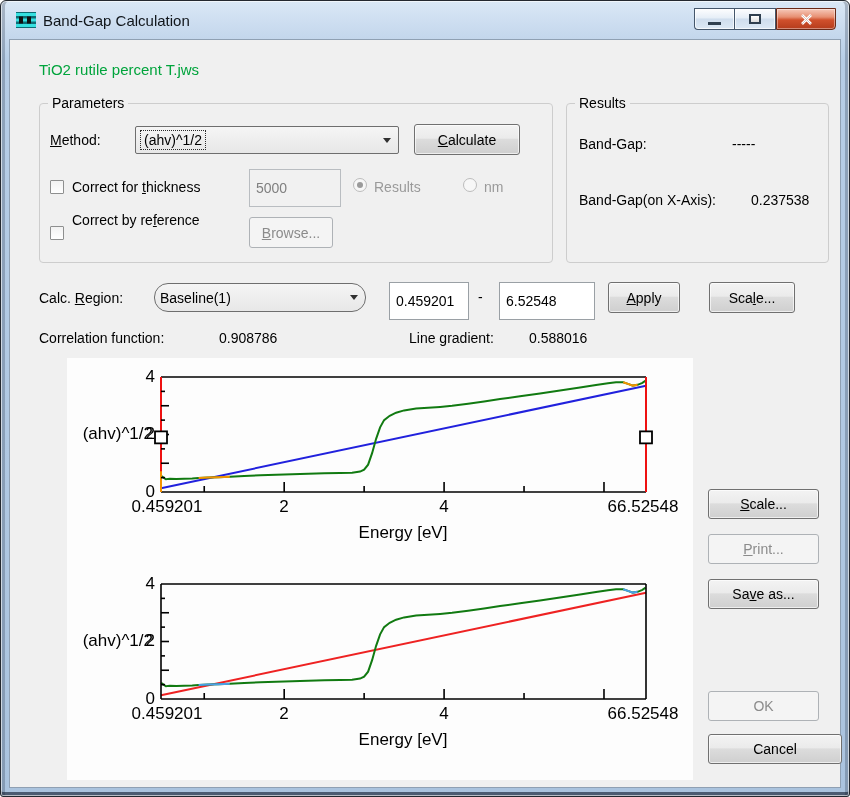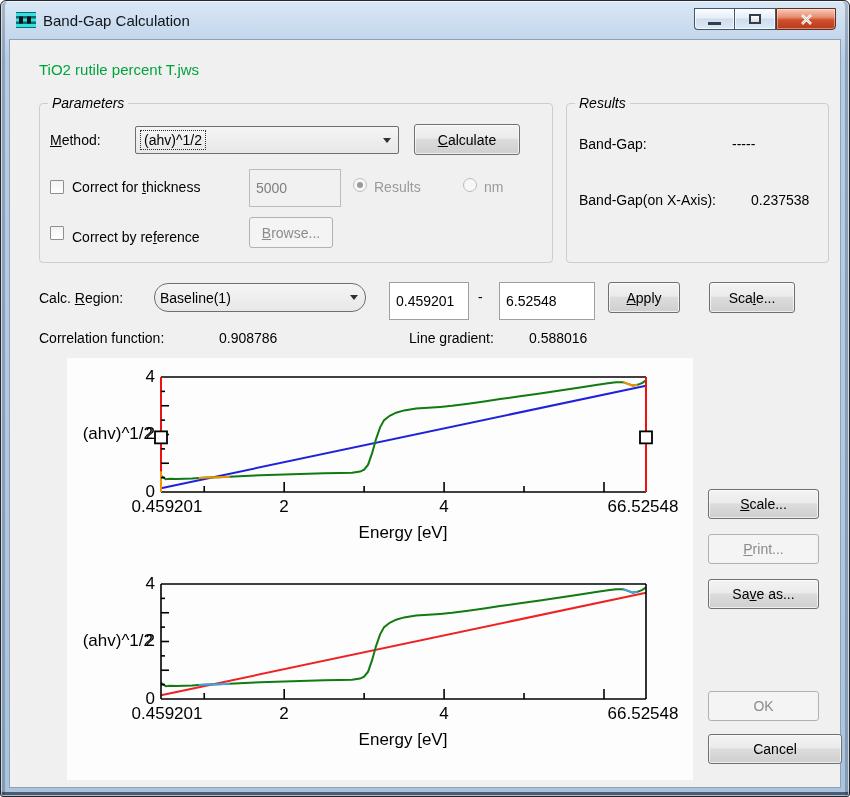--- a/index.html
+++ b/index.html
@@ -19,21 +19,21 @@
   .wbtn.max{width:42px;}
   .wbtn.close{width:60px;border-radius:0 0 4px 0;border-left:1px solid #6a2a18;border-color:#6a2a18;
     background:linear-gradient(180deg,#f6c9ba,#e78f72 40%,#d0502c 55%,#b53c1c);box-shadow:inset 0 0 0 1px rgba(255,255,255,.4);}
   .g-min{width:13px;height:3px;background:#2f3f4f;margin-top:9px;}
   .g-max{width:12px;height:10px;border:2px solid #2f3f4f;background:linear-gradient(#fff,#dcdcdc);}
   
   .lbl{position:absolute;font-size:14px;color:#000;white-space:nowrap;}
   .dis{color:#9a9a9a;}
   .grn{font-size:15px;}
   .fieldset{position:absolute;border:1px solid #cdcdcd;border-radius:4px;}
-  .legend{position:absolute;top:-9px;left:8px;background:#f0f0f0;padding:0 4px;font-size:14px;color:#000;white-space:nowrap;font-style:italic;}
+  .legend{position:absolute;top:-9px;left:8px;background:#f0f0f0;padding:0 4px;font-size:14px;color:#000;white-space:nowrap;}
   .btn{position:absolute;display:flex;align-items:center;justify-content:center;font-size:14px;color:#000;
     background:linear-gradient(180deg,#f3f3f3,#ebebeb 45%,#dcdcdc 50%,#cfcfcf);
     border:1px solid #707070;border-radius:3px;box-shadow:inset 0 0 0 1px rgba(255,255,255,.65);}
   .btn.disabled{background:#f4f4f4;border-color:#aeb2b6;color:#8b8b8b;box-shadow:none;}
   .tin{position:absolute;border:1px solid #9aa0a5;background:#fff;font-size:14px;color:#000;padding:18px 6px;}
   .tin.disabled{background:#f1f1f1;color:#7f7f7f;border-color:#b9bdc1;}
   .combo{position:absolute;display:flex;align-items:center;border:1px solid #6e6e6e;border-radius:2px;
     background:linear-gradient(180deg,#f5f5f5,#e7e7e7);padding-left:5px;font-size:14px;color:#000;}
   .combo .arrow{margin-left:auto;width:22px;align-self:stretch;display:flex;align-items:center;justify-content:center;}
   .tri{width:0;height:0;border-left:4px solid transparent;border-right:4px solid transparent;border-top:5px solid #303030;}
@@ -99,21 +99,21 @@
 
     <div class="cb" style="left:10px;top:76px;"></div>
     <div class="lbl" style="left:32px;top:75px;">Correct for <u>t</u>hickness</div>
     <input class="tin disabled" style="left: 209px; top: 65px; width: 92px; height: 31px;" value="5000">
     <div class="rad sel" style="left:313px;top:74px;"></div>
     <div class="lbl dis" style="left:334px;top:75px;">Results</div>
     <div class="rad" style="left:423px;top:74px;"></div>
     <div class="lbl dis" style="left:444px;top:75px;">nm</div>
 
     <div class="cb" style="left:10px;top:122px;"></div>
-    <div class="lbl" style="left:32px;top:125px;text-align:center;">Correct by re<u>f</u>erence</div>
+    <div class="lbl" style="left:32px;top:108px;text-align:center;">Correct by re<u>f</u>erence</div>
     <div class="btn disabled" style="left:209px;top:113px;width:84px;height:31px;"><u>B</u>rowse...</div>
   </div>
 
   <div class="fieldset" style="left:565px;top:102px;width:263px;height:160px;">
     <div class="legend">Results</div>
     <div class="lbl" style="left:12px;top:32px;">Band-Gap:</div>
     <div class="lbl" style="left:165px;top:32px;">-----</div>
     <div class="lbl" style="left:12px;top:88px;">Band-Gap(on X-Axis):</div>
     <div class="lbl" style="left:184px;top:88px;">0.237538</div>
   </div>

